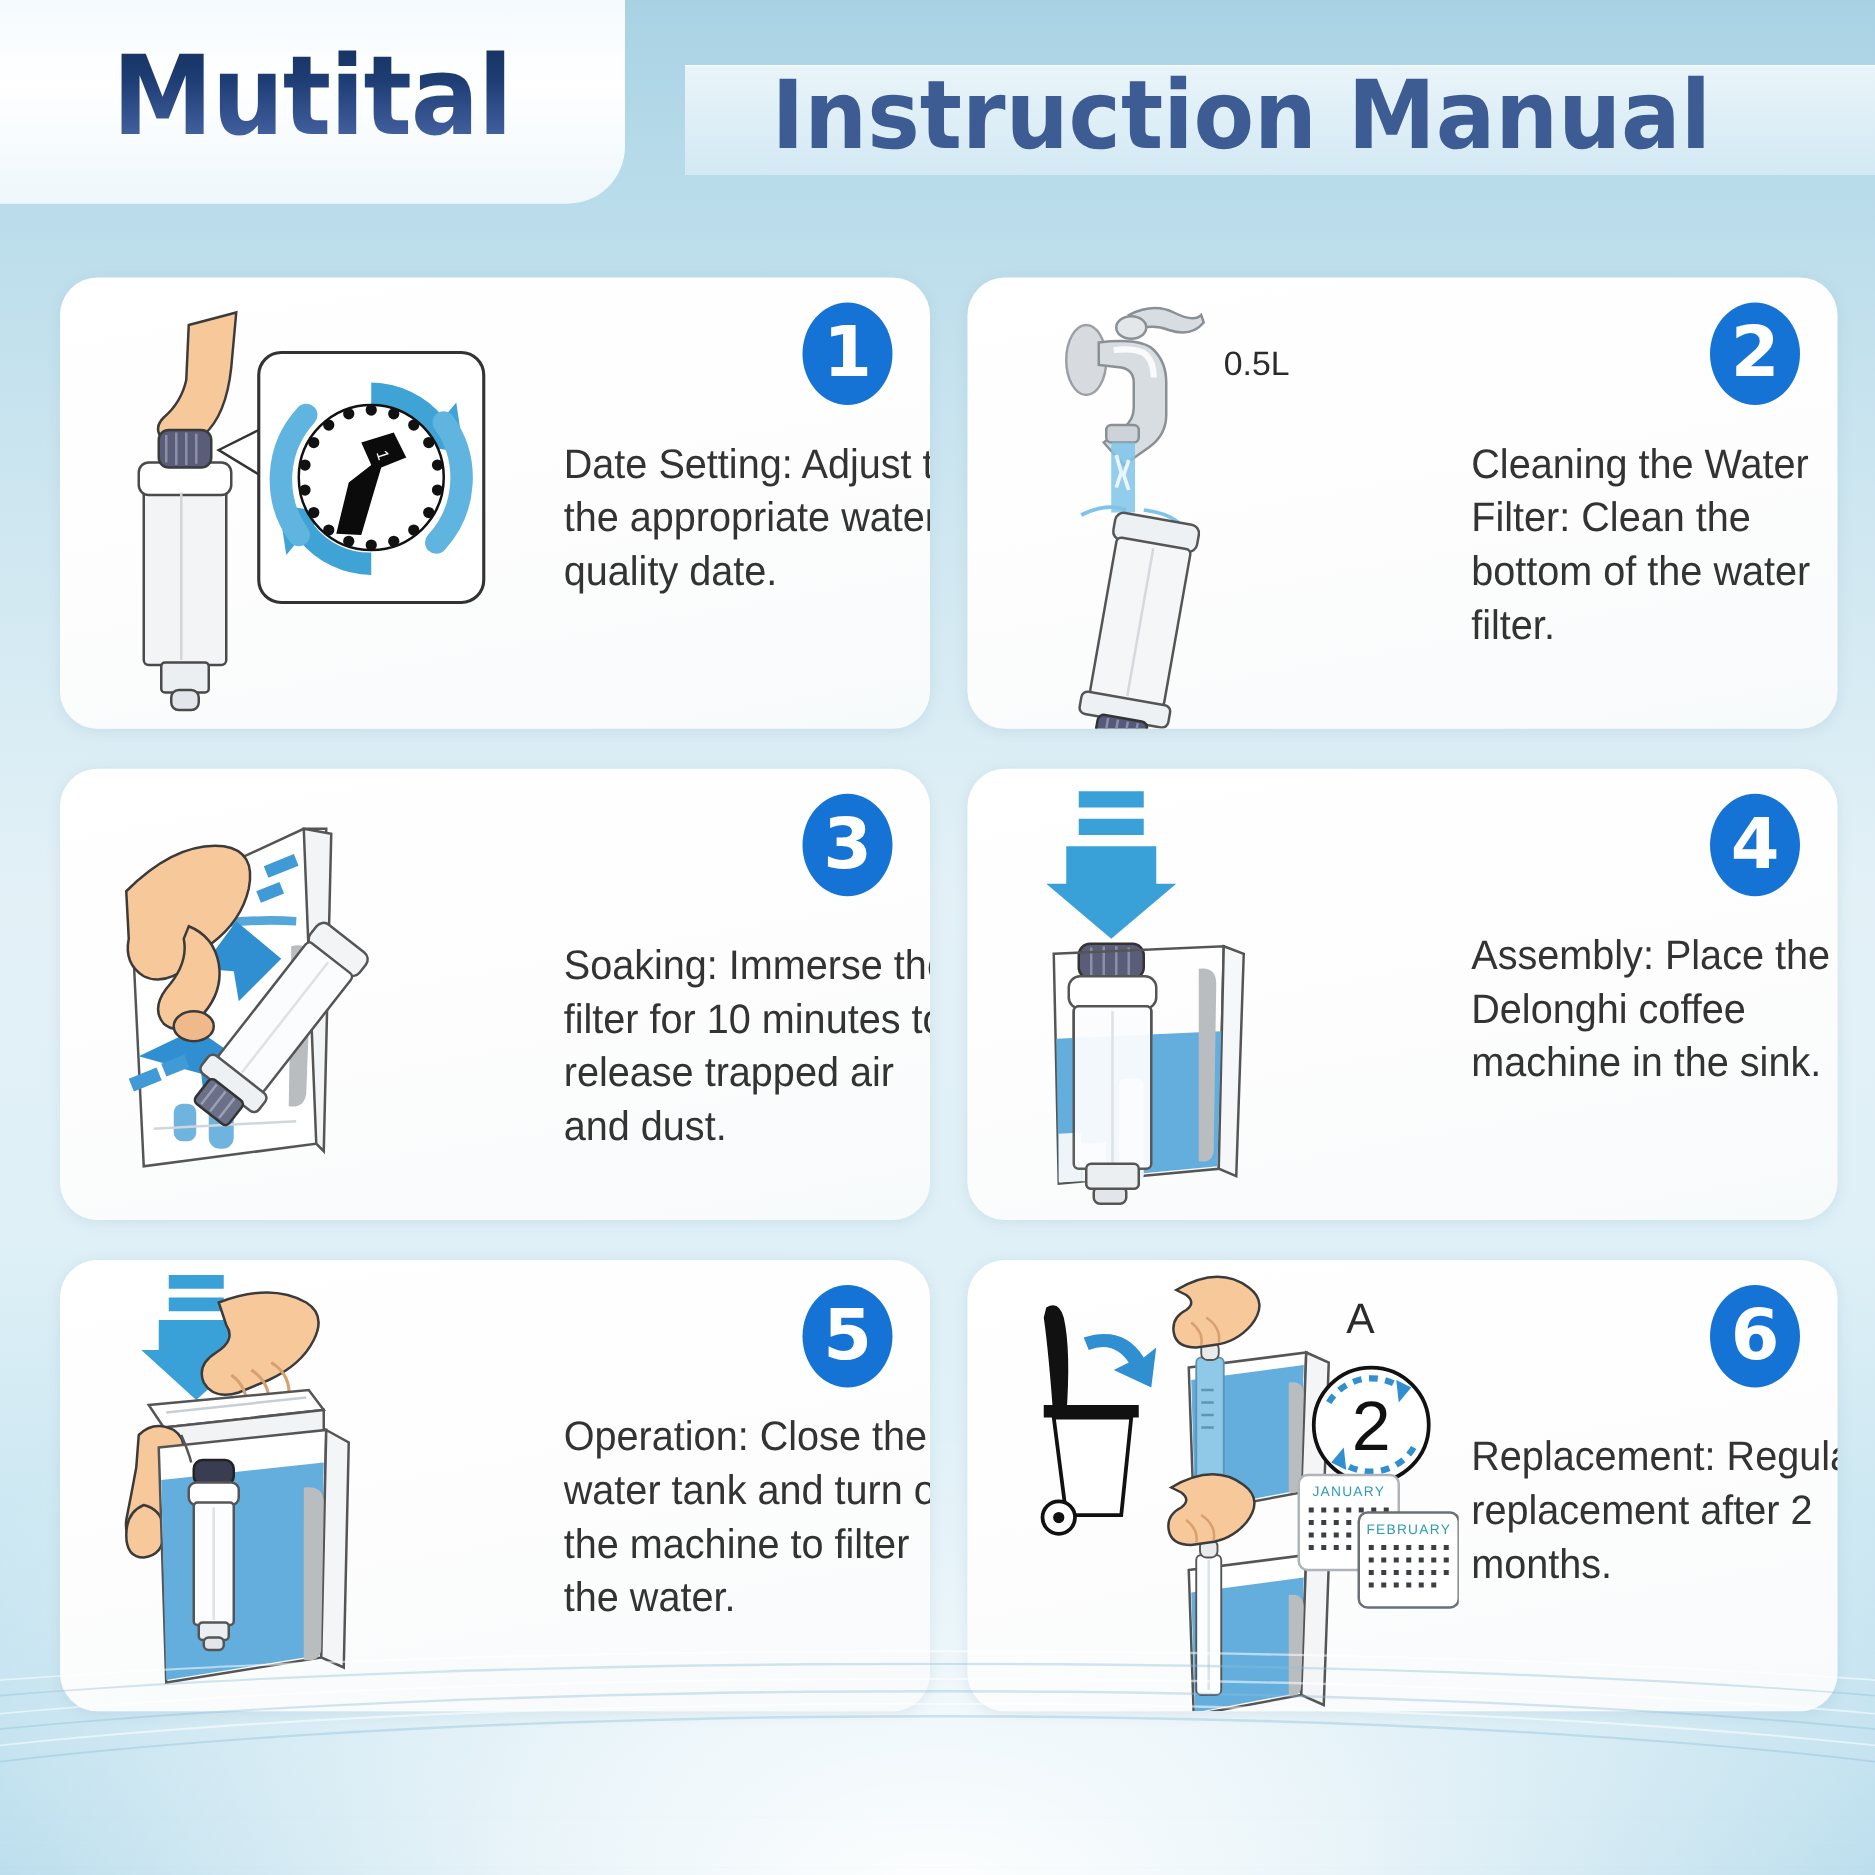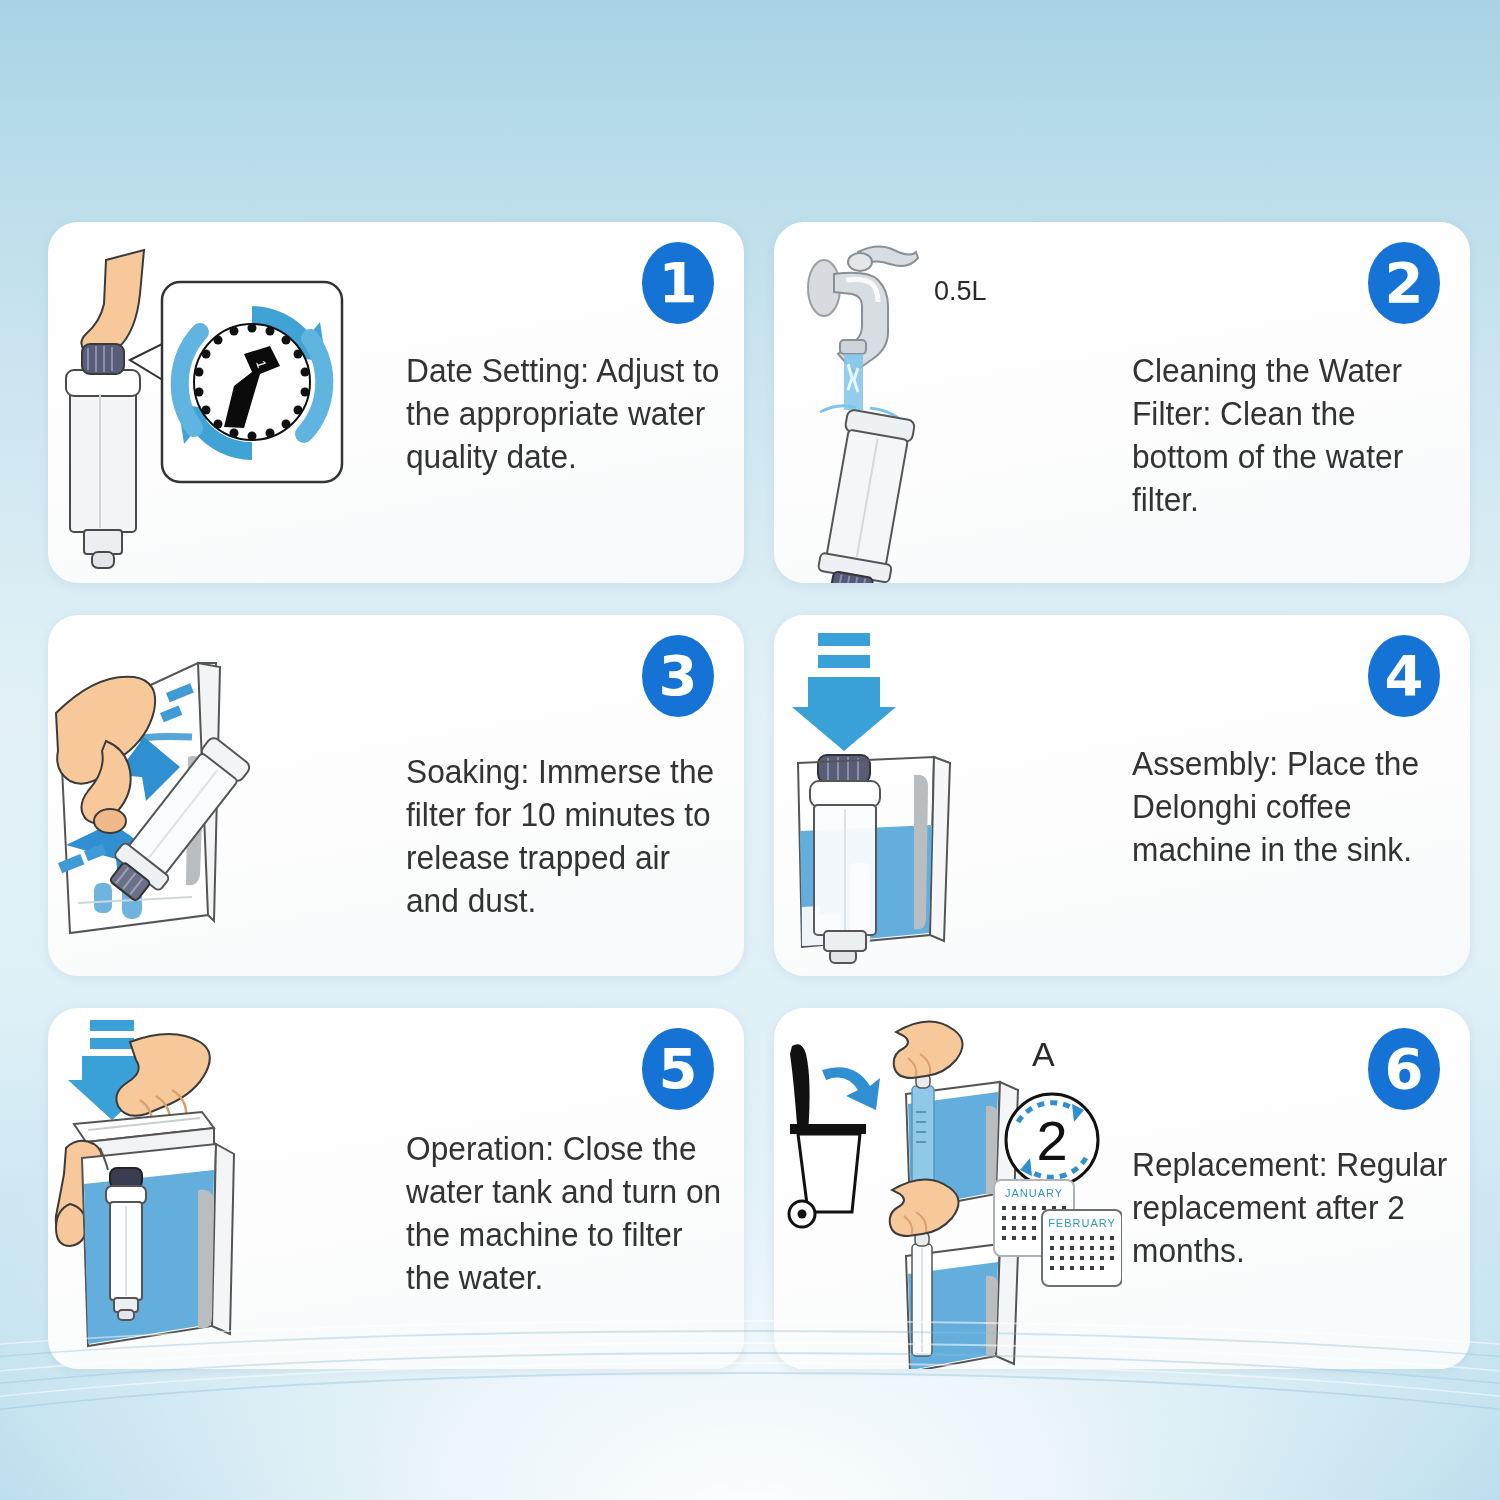--- a/index.html
+++ b/index.html
@@ -59,21 +59,21 @@
   .grid{position:absolute;left:48px;top:222px;width:1422px;}
   .row{display:flex;gap:30px;margin-bottom:32px;}
   .card{
     position:relative;width:696px;height:361px;
     background:linear-gradient(170deg,#ffffff 0%,#fdfdfd 55%,#f7fafb 100%);
     border-radius:30px;
     box-shadow:0 2px 10px rgba(120,160,185,.18);
     display:flex;align-items:flex-start;
     overflow:hidden;
   }
-  .card .art{position:relative;width:348px;height:271px;flex:0 0 348px;}
+  .card .art{position:relative;width:348px;height:271px;flex:0 0 348px;margin-left:45px;}
   .card .body{position:relative;flex:1 1 auto;height:361px;}
   .badge{
     position:absolute;right:30px;top:20px;
     width:72px;height:82px;border-radius:50%;
     background:#1673d6;
     display:flex;align-items:center;justify-content:center;
     color:#fff;font-weight:bold;font-size:56px;line-height:1;
     font-family:"DejaVu Sans","Liberation Sans",sans-serif;
     box-shadow:0 0 0 3px rgba(255,255,255,.9);
   }
@@ -90,20 +90,27 @@
 
   
   .art svg{position:absolute;left:0;top:0;}
   .cap-text{font-size:27px;fill:#2b2b2b;font-family:"Liberation Sans",sans-serif;}
 </style>
 </head>
 <body>
 
 <div class="page">
 
+  <div class="header">
+    <div class="logo-box">
+      <span class="logo-text">Mutital</span>
+    </div>
+    <div class="title-panel"></div>
+    <div class="title-text">Instruction Manual</div>
+  </div>
 
   <div class="grid">
 
     <div class="row">
 
       <div class="card c1">
         <div class="art">
           <svg width="348" height="361" viewBox="0 0 348 361" aria-hidden="true">
 
             <path d="M58 38 L96 28 L92 72 Q88 110 70 126 Q58 136 47 134 L36 128 Q30 120 38 112 Q52 100 56 82 Z" fill="#f6c89a" stroke="#3b3b3b" stroke-width="2"></path>

